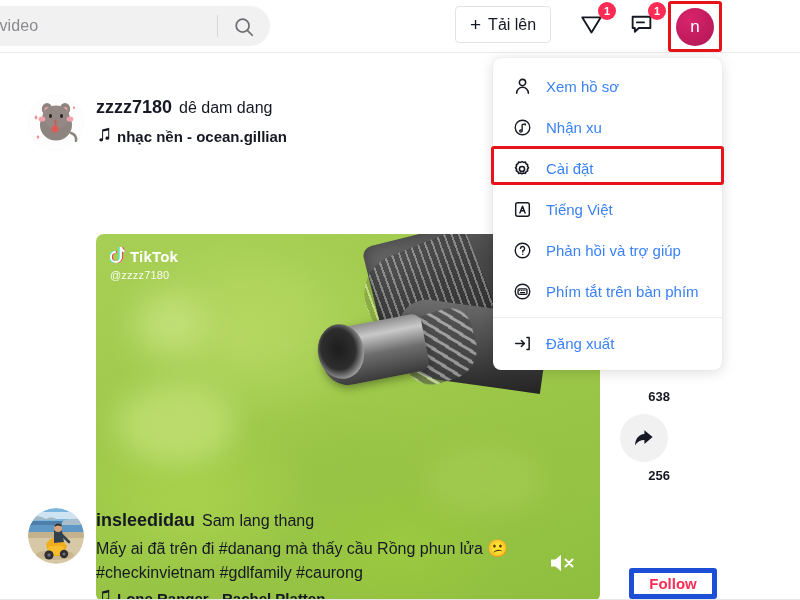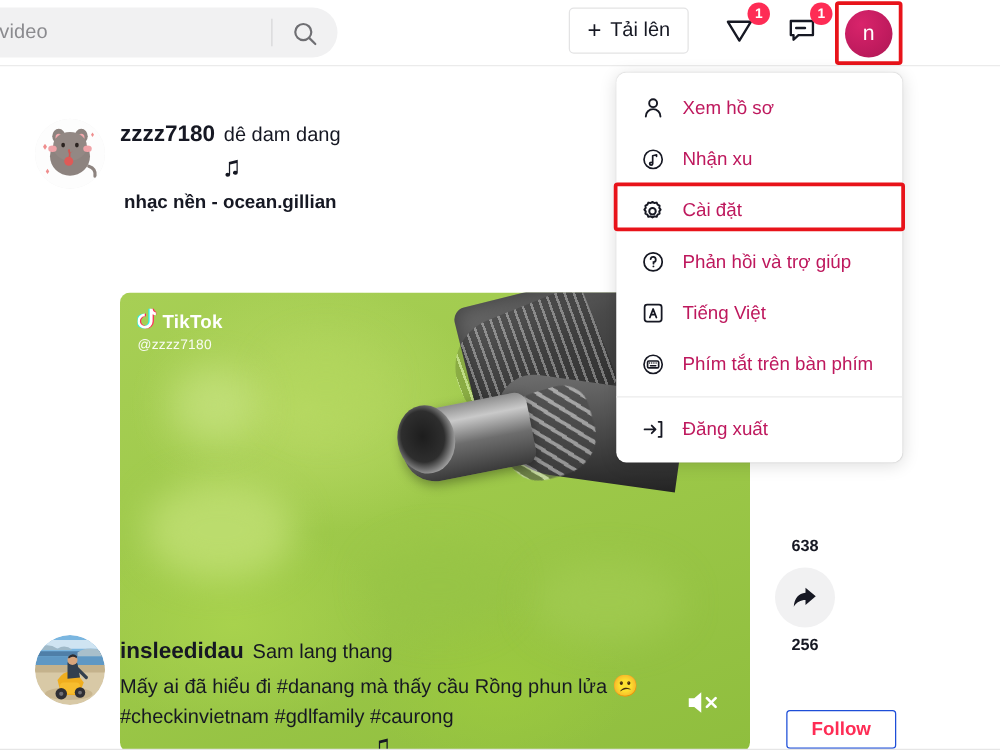--- a/index.html
+++ b/index.html
@@ -76,26 +76,26 @@
   .post { position: relative; padding: 0; }
   .post-avatar {
     position: absolute; width: 56px; height: 56px; border-radius: 50%;
     overflow: hidden; background: #f5f5f5;
   }
   .post-body { position: absolute; }
   .name-row { display: flex; align-items: baseline; gap: 7px; white-space: nowrap; }
   .uname { font-size: 18px; font-weight: 700; color: #161823; }
   .nick { font-size: 16px; color: #161823; font-weight: 400; }
   .desc { font-size: 16px; color: #161823; margin-top: 7px; line-height: 1.25; }
-  .music { font-size: 15px; color: #161823; margin-top: 9px; font-weight: 600; display: flex; gap: 7px; align-items: center; flex-direction: column; }
+  .music { font-size: 15px; color: #161823; margin-top: 9px; font-weight: 600; display: flex; gap: 7px; align-items: center; }
   .hashtag { font-weight: 400; }
 
   .follow-btn {
     position: absolute; left: 629px; top: 515px; width: 88px; height: 31px;
-    border: 1px solid #1d4ed8; border-radius: 3px; background: #fff;
+    border: 5px solid #1d4ed8; border-radius: 3px; background: #fff;
     color: #fe2c55; font-size: 15px; font-weight: 600;
     display: flex; align-items: center; justify-content: center; cursor: pointer;
   }
 
   
   .video {
     position: absolute; left: 96px; top: 181px; width: 504px; height: 368px;
     border-radius: 8px; overflow: hidden;
     background:
       radial-gradient(ellipse 180px 120px at 18% 72%, #a8d24d 0%, rgba(168,210,77,0) 70%),
@@ -139,38 +139,38 @@
     background: repeating-linear-gradient(48deg, rgba(225,225,225,.55) 0 3px, rgba(70,70,70,.55) 3px 9px);
     border-radius: 48% 30% 44% 36%; transform: rotate(-16deg); filter: blur(.4px);
   }
   .tiktok-wm { position: absolute; left: 14px; top: 12px; }
   .wm-row { display: flex; align-items: center; gap: 5px; }
   .wm-text { color: #fff; font-size: 15px; font-weight: 700; letter-spacing: .2px; }
   .wm-handle { color: rgba(255,255,255,.92); font-size: 11px; margin-top: 2px; letter-spacing: .2px; }
   .mute-btn { position: absolute; right: 22px; bottom: 22px; cursor: pointer; }
 
   
-  .rail { position: absolute; left: 618px; top: 330px; width: 52px; text-align: center; margin-top: 40px; }
+  .rail { position: absolute; left: 618px; top: 330px; width: 52px; text-align: right; }
   .rail-circle {
     width: 48px; height: 48px; border-radius: 50%; background: #f1f1f2;
     display: flex; align-items: center; justify-content: center;
     margin: 0 auto; cursor: pointer;
   }
   .rail-count { font-size: 13px; font-weight: 600; color: #161823; margin-top: 6px; }
 
   
   .menu {
     position: absolute; left: 493px; top: 58px; width: 229px;
     background: #fff; border-radius: 8px;
     box-shadow: 0 2px 14px rgba(0,0,0,.14), 0 0 1px rgba(0,0,0,.12);
     padding: 8px 0 6px; z-index: 20;
   }
   .menu-item {
     height: 41px; display: flex; align-items: center; gap: 13px;
-    padding: 0 18px; cursor: pointer; font-size: 15px; color: #be185d;
+    padding: 0 18px; cursor: pointer; font-size: 15px; color: #3b82f6;
     white-space: nowrap;
   }
   .menu-item .mi-icon { width: 22px; display: flex; align-items: center; justify-content: center; flex: none; }
   .menu-divider { height: 1px; background: #ececec; margin: 5px 0; }
   .menu-hl {
     position: absolute; left: 491px; top: 146px; width: 233px; height: 39px;
     border: 3px solid #e8131a; border-radius: 3px; z-index: 25; pointer-events: none;
   }
 
   .bottom-cut { position: absolute; left: 0; top: 599px; width: 800px; height: 1px; background: #e6e6e6; }
@@ -340,21 +340,21 @@
           </g>
         </svg>
       </div>
 
       <div class="post-body" style="left:96px; top:457px;">
         <div class="name-row">
           <span class="uname">insleedidau</span>
           <span class="nick">Sam lang thang</span>
         </div>
         <div class="desc">
-          <span>Mấy ai đã hiểu đi </span><span class="hashtag">#danang</span><span> mà thấy cầu Rồng phun lửa </span><span class="emoji">😕</span>
+          <span>Mấy ai đã trên đi </span><span class="hashtag">#danang</span><span> mà thấy cầu Rồng phun lửa </span><span class="emoji">😕</span>
         </div>
         <div class="desc hashtag" style="margin-top:4px;">#checkinvietnam #gdlfamily #caurong</div>
         <div class="music" style="margin-top:6px;">
           <span>
             <svg width="14" height="15" viewBox="0 0 14 15" fill="#161823">
               <path d="M5.2 11.2 a1.9 1.6 0 1 0 1.9 1.6 V4.6 l5.1-1.2 v6.4 a1.9 1.6 0 1 0 1.0 1.4 V.8 L6.1 2.6 v8.9 z"></path>
             </svg>
           </span>
           <span>Lone Ranger - Rachel Platten</span>
         </div>
@@ -393,41 +393,41 @@
         <svg width="20" height="20" viewBox="0 0 24 24" fill="none" stroke="#161823" stroke-width="1.9" stroke-linejoin="round">
           <path d="M12 3.1 l1.9 1.0 2.1-.4 .9 2 1.9 1.0 -.3 2.1 1.3 1.7 -1.3 1.7 .3 2.1 -1.9 1.0 -.9 2 -2.1-.4 -1.9 1.0 -1.9-1.0 -2.1 .4 -.9-2 -1.9-1.0 .3-2.1 -1.3-1.7 1.3-1.7 -.3-2.1 1.9-1.0 .9-2 2.1 .4 z"></path>
           <circle cx="12" cy="12" r="3.1"></circle>
         </svg>
       </span>
       <span>Cài đặt</span>
     </div>
 
     <div class="menu-item">
       <span class="mi-icon">
+        <svg width="19" height="19" viewBox="0 0 24 24" fill="none" stroke="#161823" stroke-width="1.8">
+          <rect x="3.4" y="3.4" width="17.2" height="17.2" rx="2.6"></rect>
+          <path d="M8.7 16.4 L12 7.8 l3.3 8.6 M9.8 13.6 h4.4" stroke-linecap="round" stroke-linejoin="round"></path>
+        </svg>
+      </span>
+      <span>Tiếng Việt</span>
+    </div>
+
+    <div class="menu-item">
+      <span class="mi-icon">
         <svg width="19" height="19" viewBox="0 0 24 24" fill="none" stroke="#161823" stroke-width="1.8" stroke-linecap="round">
           <circle cx="12" cy="12" r="9.2"></circle>
           <path d="M9.5 9.3 a2.6 2.6 0 1 1 2.9 2.9 v1.6"></path>
           <circle cx="12.3" cy="16.6" r=".95" fill="#161823" stroke="none"></circle>
         </svg>
       </span>
       <span>Phản hồi và trợ giúp</span>
     </div>
 
     <div class="menu-item">
       <span class="mi-icon">
-        <svg width="19" height="19" viewBox="0 0 24 24" fill="none" stroke="#161823" stroke-width="1.8">
-          <rect x="3.4" y="3.4" width="17.2" height="17.2" rx="2.6"></rect>
-          <path d="M8.7 16.4 L12 7.8 l3.3 8.6 M9.8 13.6 h4.4" stroke-linecap="round" stroke-linejoin="round"></path>
-        </svg>
-      </span>
-      <span>Tiếng Việt</span>
-    </div>
-
-    <div class="menu-item">
-      <span class="mi-icon">
         <svg width="19" height="19" viewBox="0 0 24 24" fill="none" stroke="#161823" stroke-width="1.7">
           <circle cx="12" cy="12" r="9.2"></circle>
           <rect x="6.4" y="8.6" width="11.2" height="7" rx="1.3"></rect>
           <path d="M8.4 10.6h.01 M10.6 10.6h.01 M12.8 10.6h.01 M15 10.6h.01 M9.3 13.4h5.4" stroke-linecap="round" stroke-width="1.5"></path>
         </svg>
       </span>
       <span>Phím tắt trên bàn phím</span>
     </div>
 
     <div class="menu-divider"></div>

